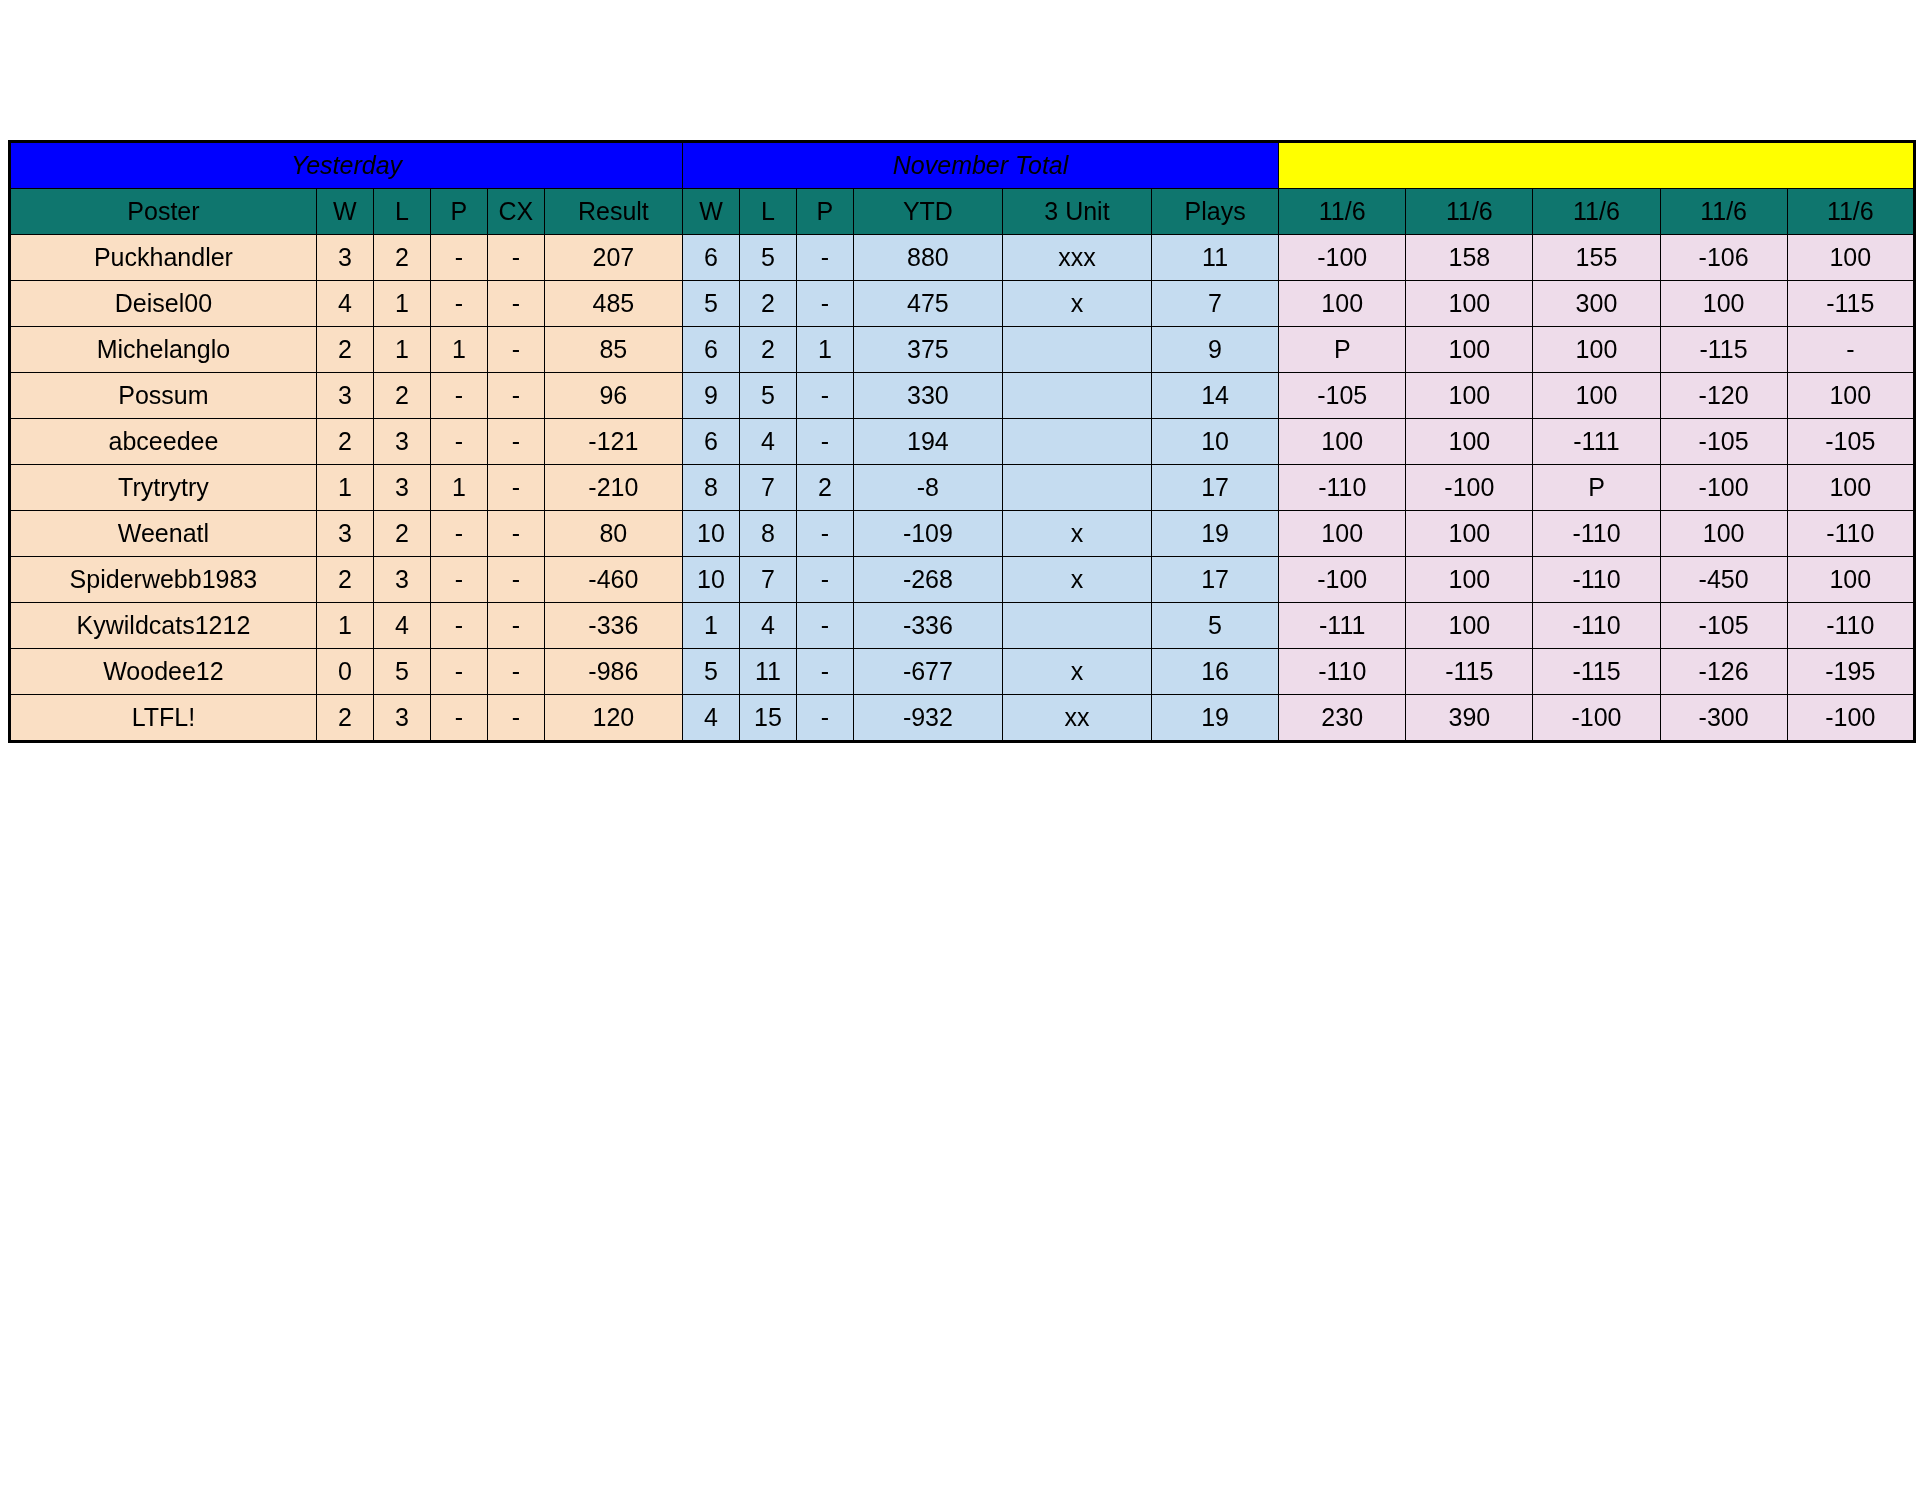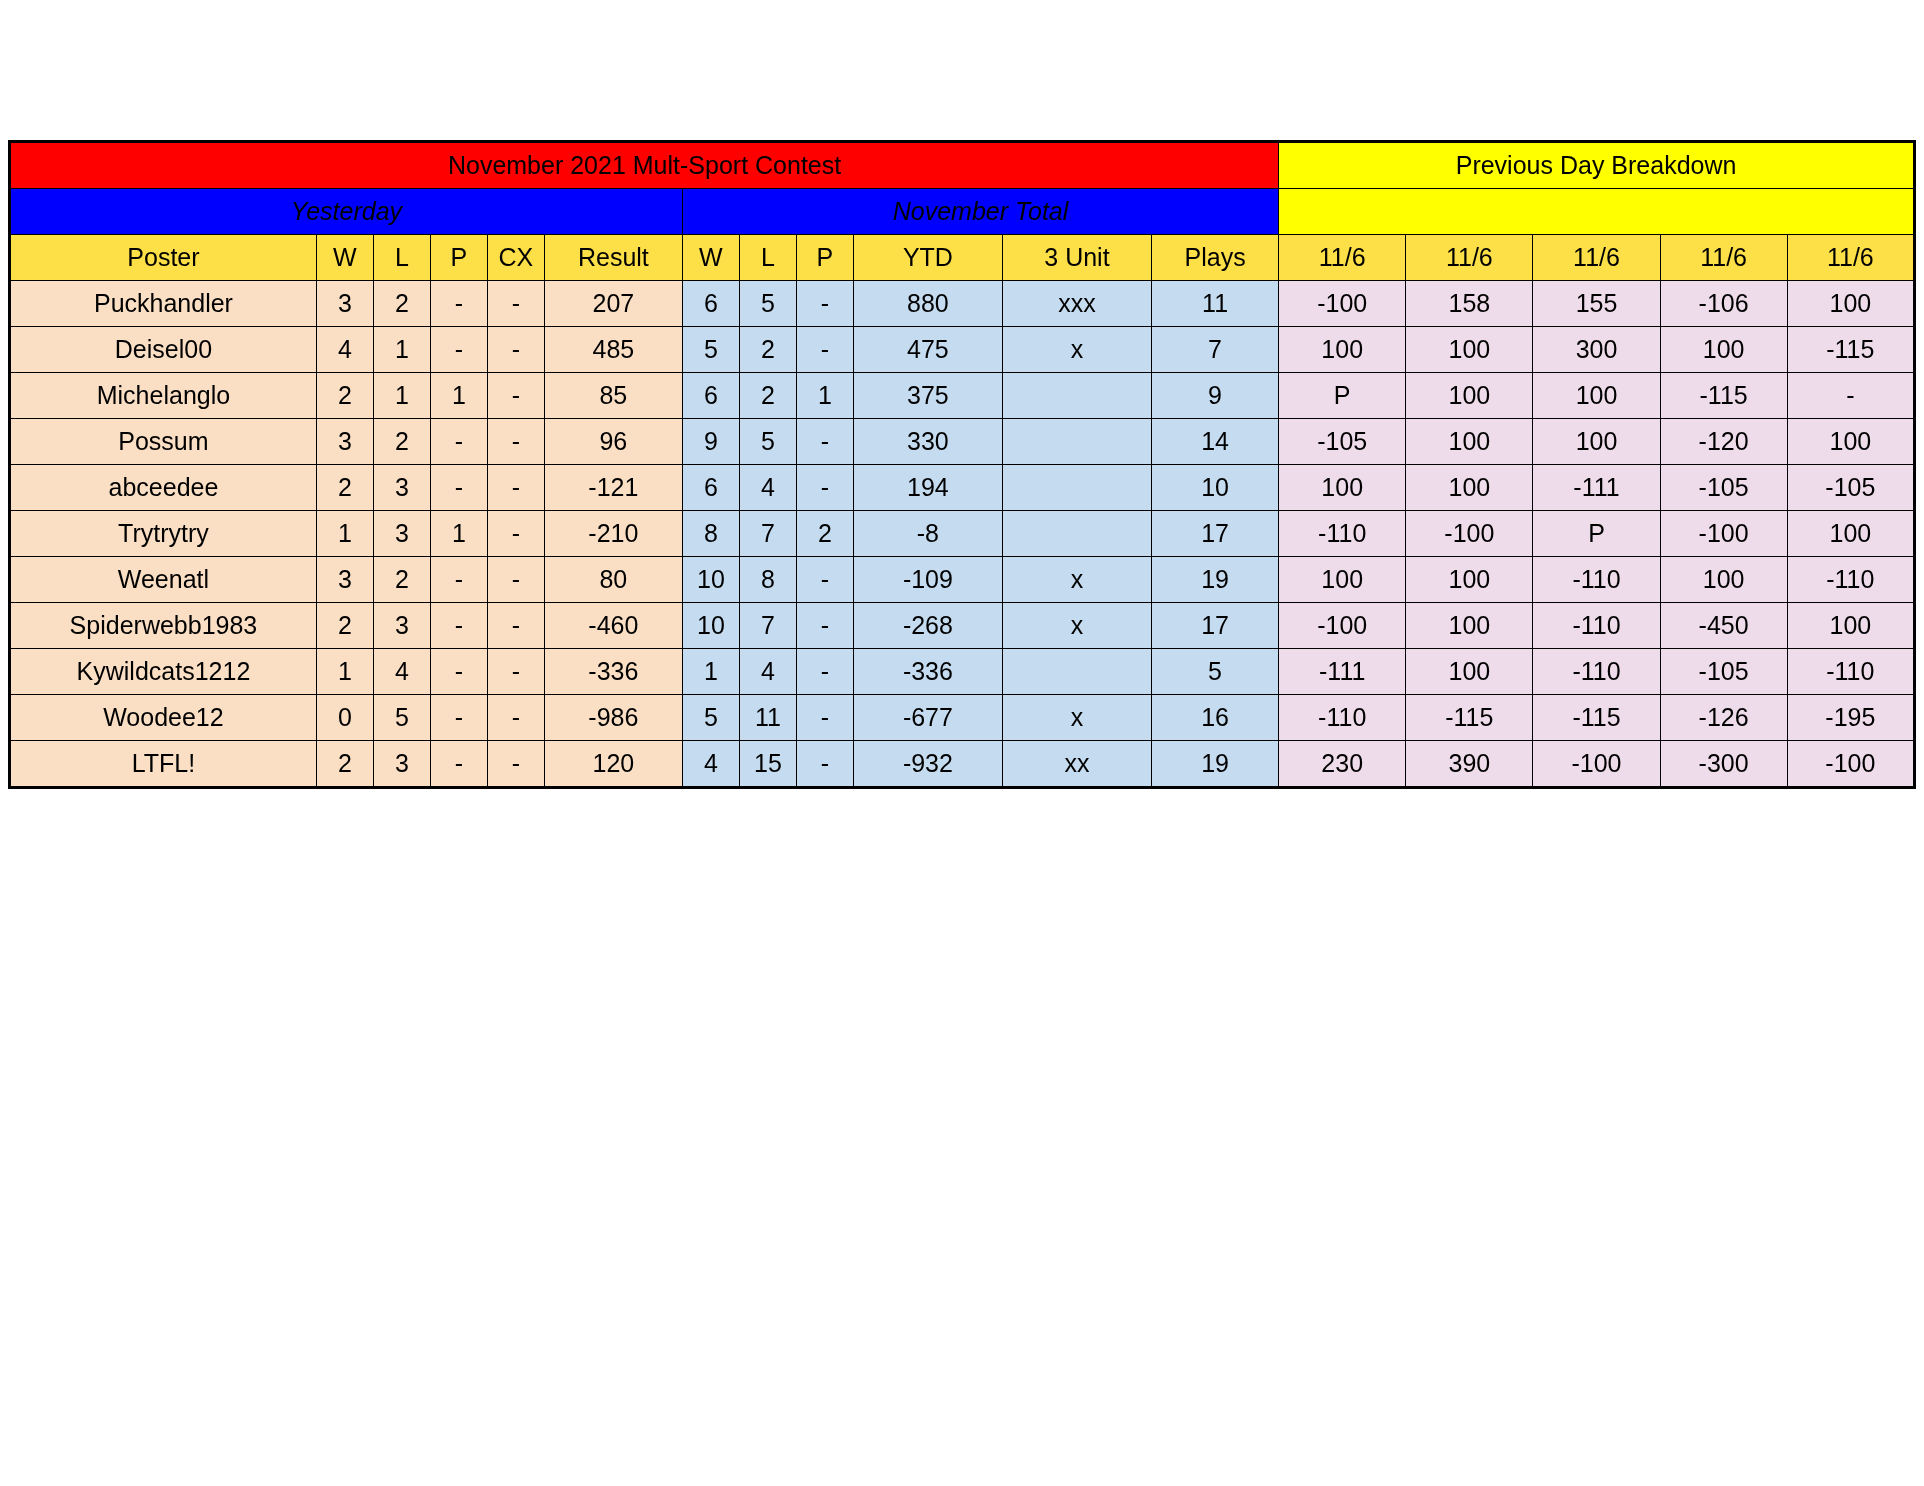--- a/index.html
+++ b/index.html
@@ -55,21 +55,21 @@
     font-style: italic;
   }
   .banner-yellow2 {
     background: #ffff00;
     color: #000000;
     font-size: 27px;
     height: 48px;
   }
   
   .hdr {
-    background: #fde047;
+    background: #0f766e;
     font-size: 26px;
     height: 48px;
   }
   
   .grp-yesterday { background: #fadfc4; }
   .grp-month { background: #c5dcf0; }
   .grp-prev { background: #eedcea; }
 
   .col-poster { width: 280px; }
   .col-narrow { width: 52px; }
@@ -99,24 +99,20 @@
       <col class="col-ytd">
         <col class="col-unit">
         <col class="col-plays">
       <col class="col-day">
         <col class="col-day">
         <col class="col-day">
         <col class="col-day">
         <col class="col-day">
     </colgroup>
     <tbody>
-      <tr>
-        <td class="banner-red" colspan="12">November 2021 Mult-Sport Contest</td>
-        <td class="banner-yellow" colspan="5">Previous Day Breakdown</td>
-      </tr>
       <tr>
         <td class="banner-blue" colspan="6">Yesterday</td>
         <td class="banner-blue" colspan="6">November Total</td>
         <td class="banner-yellow2" colspan="5"></td>
       </tr>
       <tr>
         <td class="hdr">Poster</td>
         <td class="hdr">W</td>
         <td class="hdr">L</td>
         <td class="hdr">P</td>

